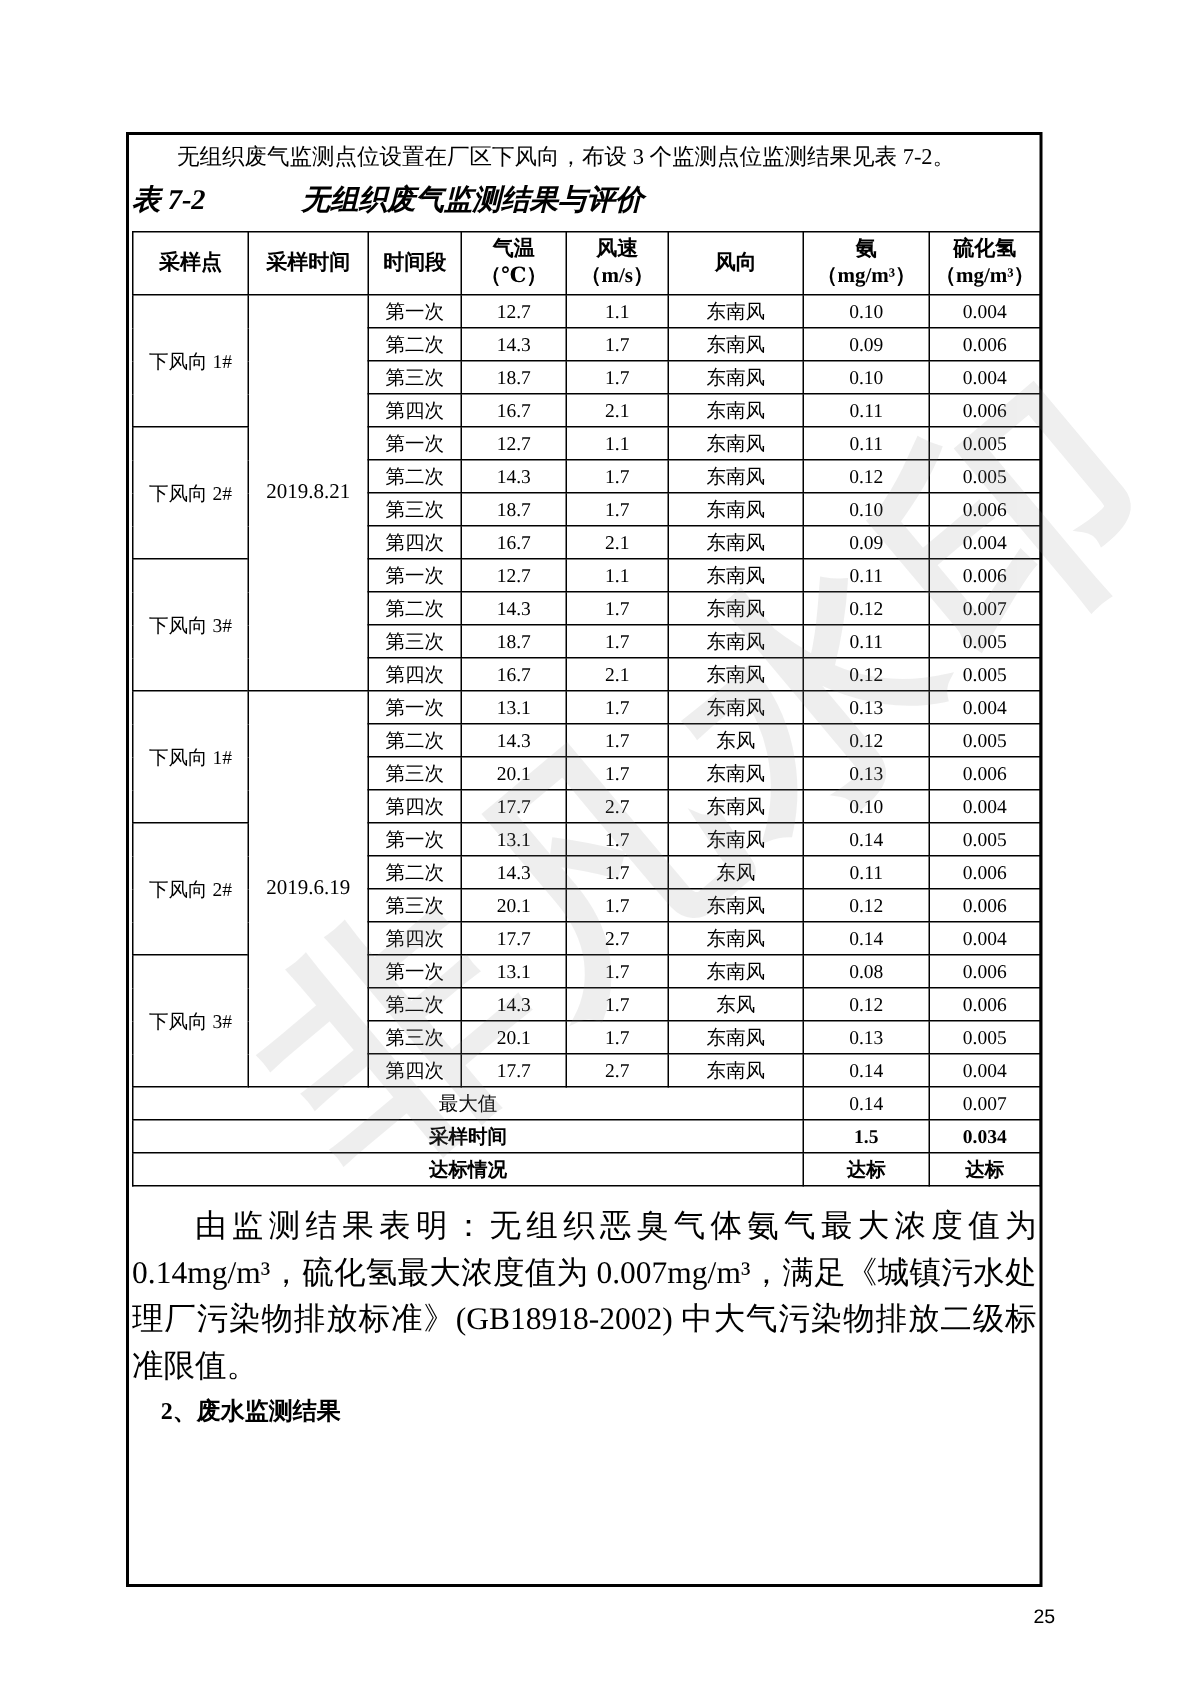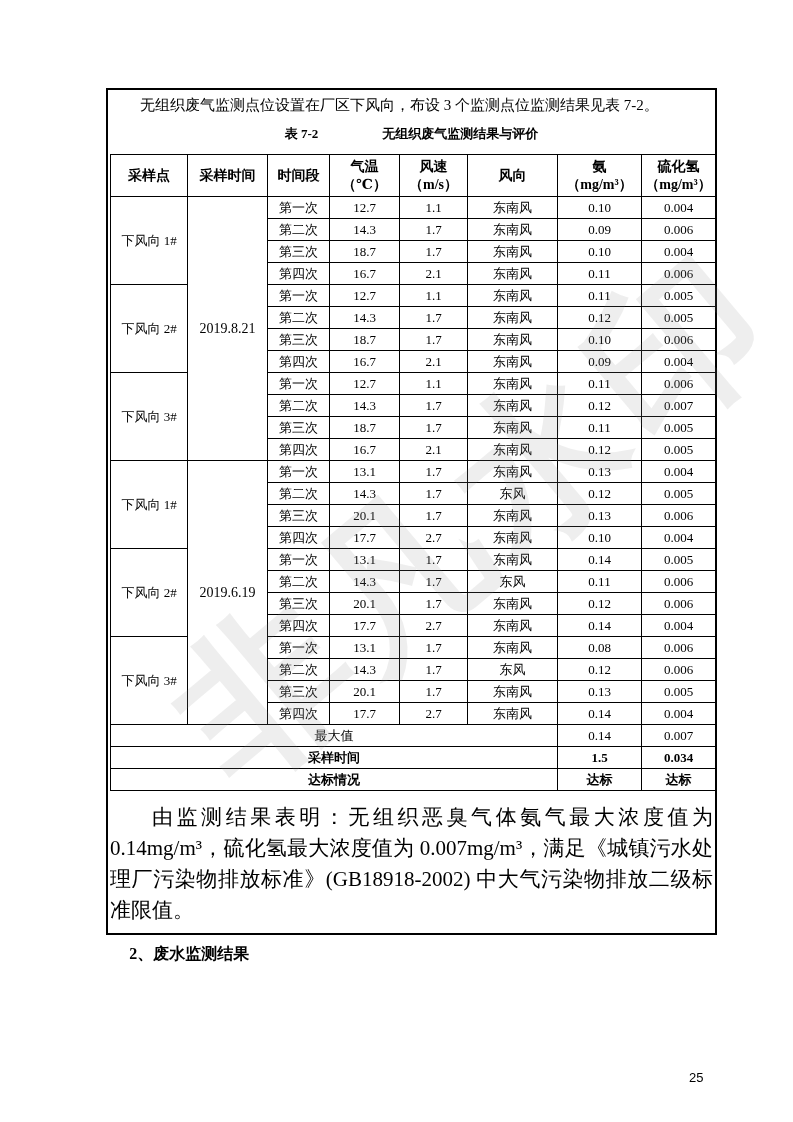--- a/index.html
+++ b/index.html
@@ -16,35 +16,35 @@
   .watermark {
     position: absolute; left: 130px; top: 660px;
     font-size: 168px; font-weight: bold; letter-spacing: 10px;
     color: #8c8c8c; opacity: 0.14;
     transform: rotate(-40deg); transform-origin: 0 0;
     white-space: nowrap; pointer-events: none; z-index: 4;
     font-family: "Liberation Sans", sans-serif;
   }
 
   .frame {
-    position: absolute; left: 106px; top: 88px;
-    width: 611px; height: 847px;
+    position: absolute; left: 84px; top: 88px;
+    width: 611px; height: 970px;
     border: 2px solid #000;
     padding: 3px 2px 0 2px;
     z-index: 2;
   }
 
   .intro {
     margin: 0; font-size: 15px; line-height: 24px;
     text-indent: 2em; text-align: justify;
   }
 
   .caption {
-    margin: 4px 0 7px 0; text-align: center;
-    font-weight: bold; font-size: 13px; line-height: 26px;
+    margin: 4px 0 7px 0; 
+    font-weight: bold; font-size: 19px; line-height: 26px; font-style: italic;
   }
   .caption .cap-label { margin-right: 64px; }
 
   table.mon-table {
     border-collapse: collapse; table-layout: fixed;
     width: 605px; margin: 0 auto;
     font-size: 13px; text-align: center; padding-left: 48px;
   }
   .mon-table th, .mon-table td {
     border: 1px solid #000; padding: 0 1px;
@@ -56,21 +56,21 @@
   }
   .mon-table tbody td { height: 21px; line-height: 21px; }
   .mon-table tr.b td { font-weight: bold; }
   .mon-table td.date-cell { font-size: 14px; margin-top: 14px; }
 
   .para {
     margin: 11px 0 0 0; font-size: 21px; line-height: 31px;
     text-indent: 2em; text-align: justify;
   }
   .heading {
-    margin: 12px 0 0 0; font-size: 16px; font-weight: bold;
+    margin: 0 0 0 0; font-size: 16px; font-weight: bold;
     line-height: 31px; text-indent: 1.2em; font-family: Liberation Serif, serif;
   }
 
   .pagenum {
     position: absolute; left: 689px; top: 1070px;
     font-size: 13px; font-family: "Liberation Sans", sans-serif;
   }
 </style>
 </head>
 <body>

